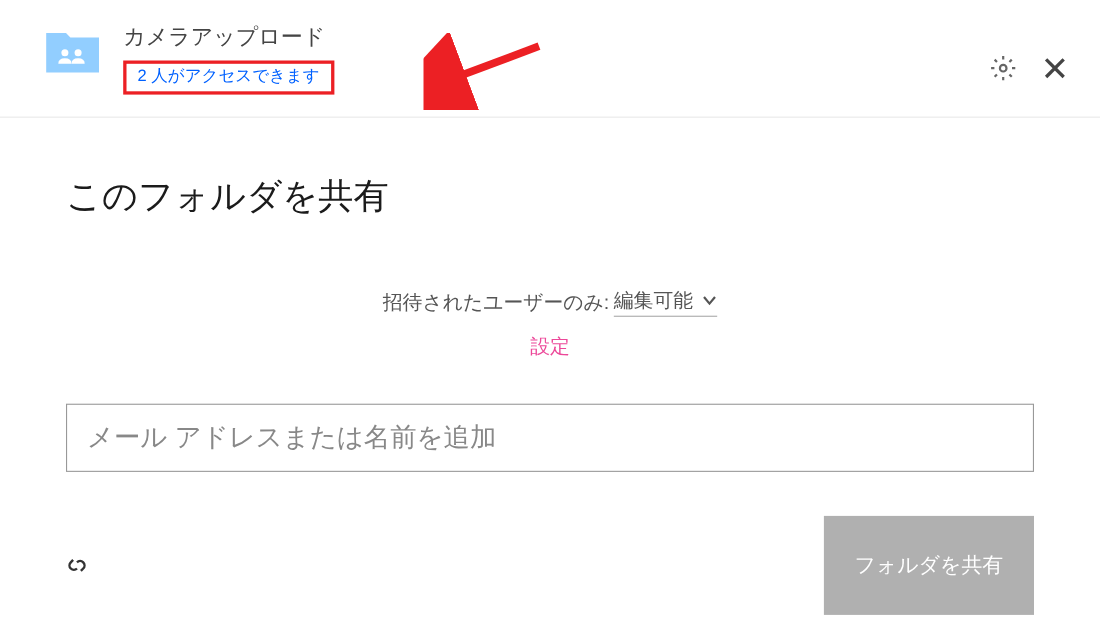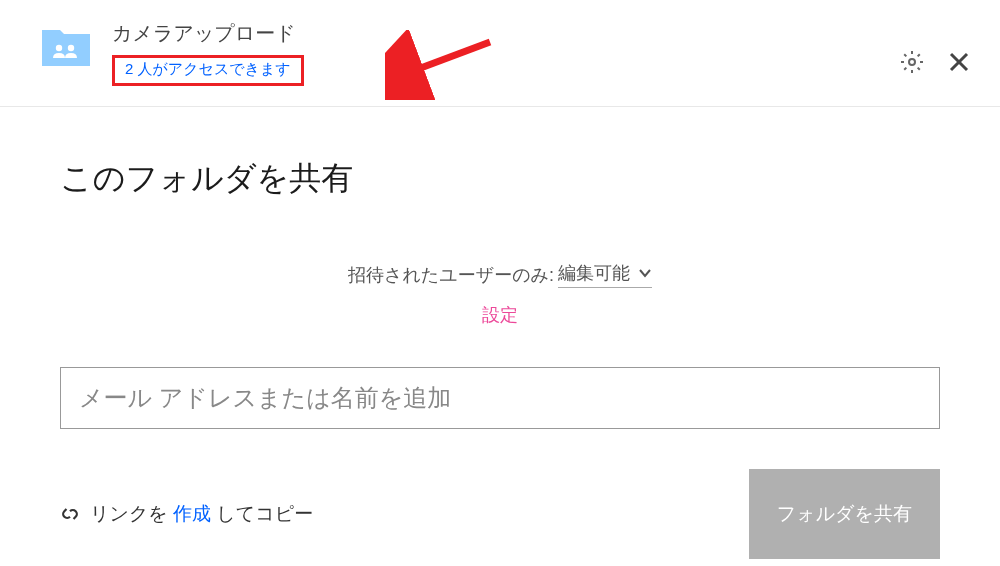--- a/index.html
+++ b/index.html
@@ -195,21 +195,16 @@
     <span class="settings-link">設定</span>
   </div>
 
   <input type="text" class="email-input" placeholder="メール アドレスまたは名前を追加" style="">
 
   <div class="footer-row">
     <div class="link-section">
       <svg width="20" height="20" viewBox="0 0 20 20">
         <path d="M 8 12 A 4 4 0 0 1 8 4 L 11 4 M 12 8 A 4 4 0 0 1 12 16 L 9 16" fill="none" stroke="#333" stroke-width="2.2" transform="rotate(-45 10 10)"></path>
       </svg>
-      <span>
-        <span>リンクを</span>
-        <span class="link-create">作成</span>
-        <span>してコピー</span>
-      </span>
     </div>
     <button class="share-button">フォルダを共有</button>
   </div>
 </div>
 
 </body></html>

